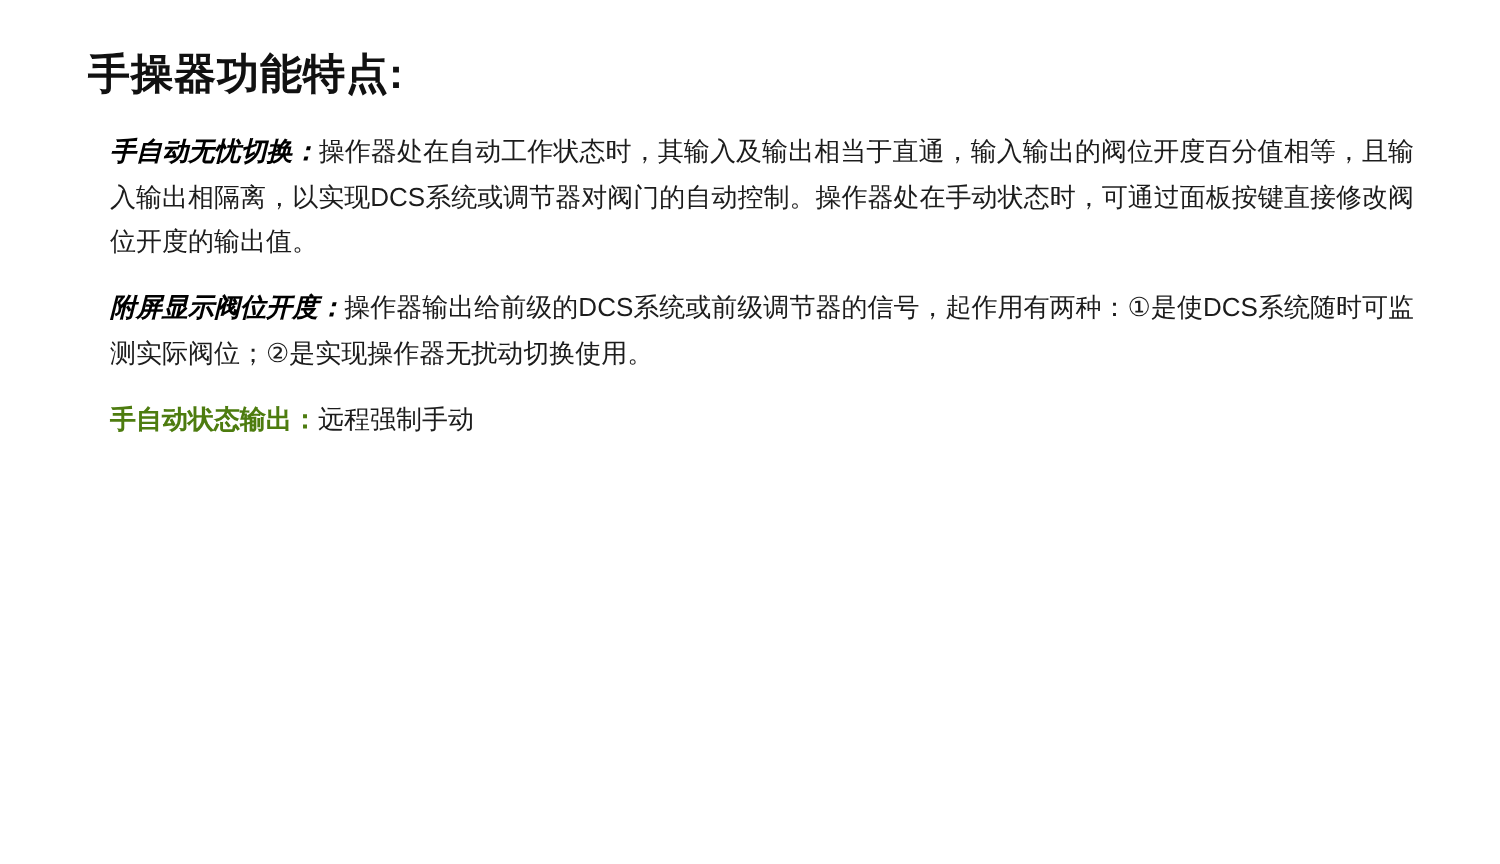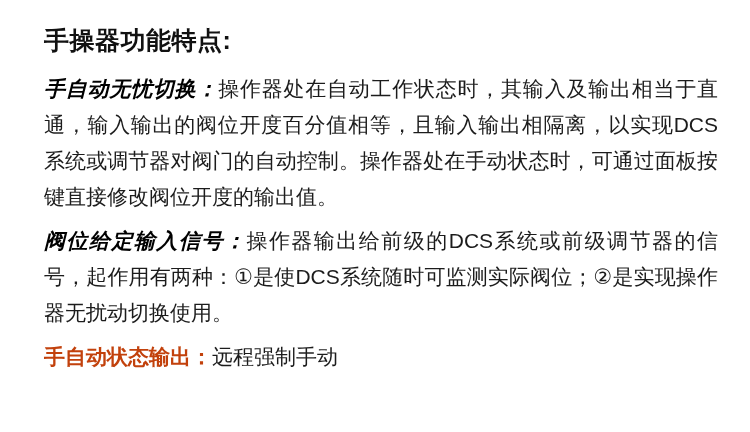--- a/index.html
+++ b/index.html
@@ -15,47 +15,47 @@
     overflow: hidden;
   }
   .page {
     position: relative;
     width: 750px;
     height: 432px;
     box-sizing: border-box;
     padding: 24px 30px 0 44px;
   }
   .title {
-    font-size: 25px;
+    font-size: 21px;
     font-weight: bold;
     letter-spacing: 0.5px;
     color: #111111;
     margin: 0 0 14px 0;
     line-height: 1.3;
   }
   .section {
     margin-bottom: 8px;
   }
   .para {
-    font-size: 21px;
+    font-size: 13px;
     line-height: 1.72;
     color: #1c1c1c;
     text-align: justify;
     text-justify: inter-ideograph;
-    margin: 0;
+    margin: 11px;
     padding: 0 2px 0 0;
   }
   .lead {
     font-weight: bold;
     font-style: italic;
     color: #000000;
   }
   .lead-plain {
     font-weight: bold;
-    color: #c2410c;
+    color: #4d7c0f;
     font-style: normal;
   }
   .body-text {
     font-weight: normal;
     font-style: normal;
   }
 </style>
 </head>
 <body>
 
@@ -63,21 +63,21 @@
 
   <h1 class="title">手操器功能特点:</h1>
 
   <div class="section">
     <p class="para"><span class="lead">手自动无忧切换：</span><span class="body-text">操作器处在自动工作状态时，其输入及输出相当于直通，输入输出的阀位开度百分值相等，且输入输出相隔离，以实现DCS系统或调节器对阀门的自动控制。操作器处在手动状态时，可通过面板按键直接修改阀位开度的输出值。</span></p>
   </div>
 
 
 
   <div class="section">
-    <p class="para"><span class="lead">阀位给定输入信号：</span><span class="body-text">操作器输出给前级的DCS系统或前级调节器的信号，起作用有两种：①是使DCS系统随时可监测实际阀位；②是实现操作器无扰动切换使用。</span></p>
+    <p class="para"><span class="lead">附屏显示阀位开度：</span><span class="body-text">操作器输出给前级的DCS系统或前级调节器的信号，起作用有两种：①是使DCS系统随时可监测实际阀位；②是实现操作器无扰动切换使用。</span></p>
   </div>
 
 
   <div class="section">
     <p class="para"><span class="lead-plain">手自动状态输出：</span><span class="body-text">远程强制手动</span></p>
   </div>
 
 </div>
 
 </body></html>

